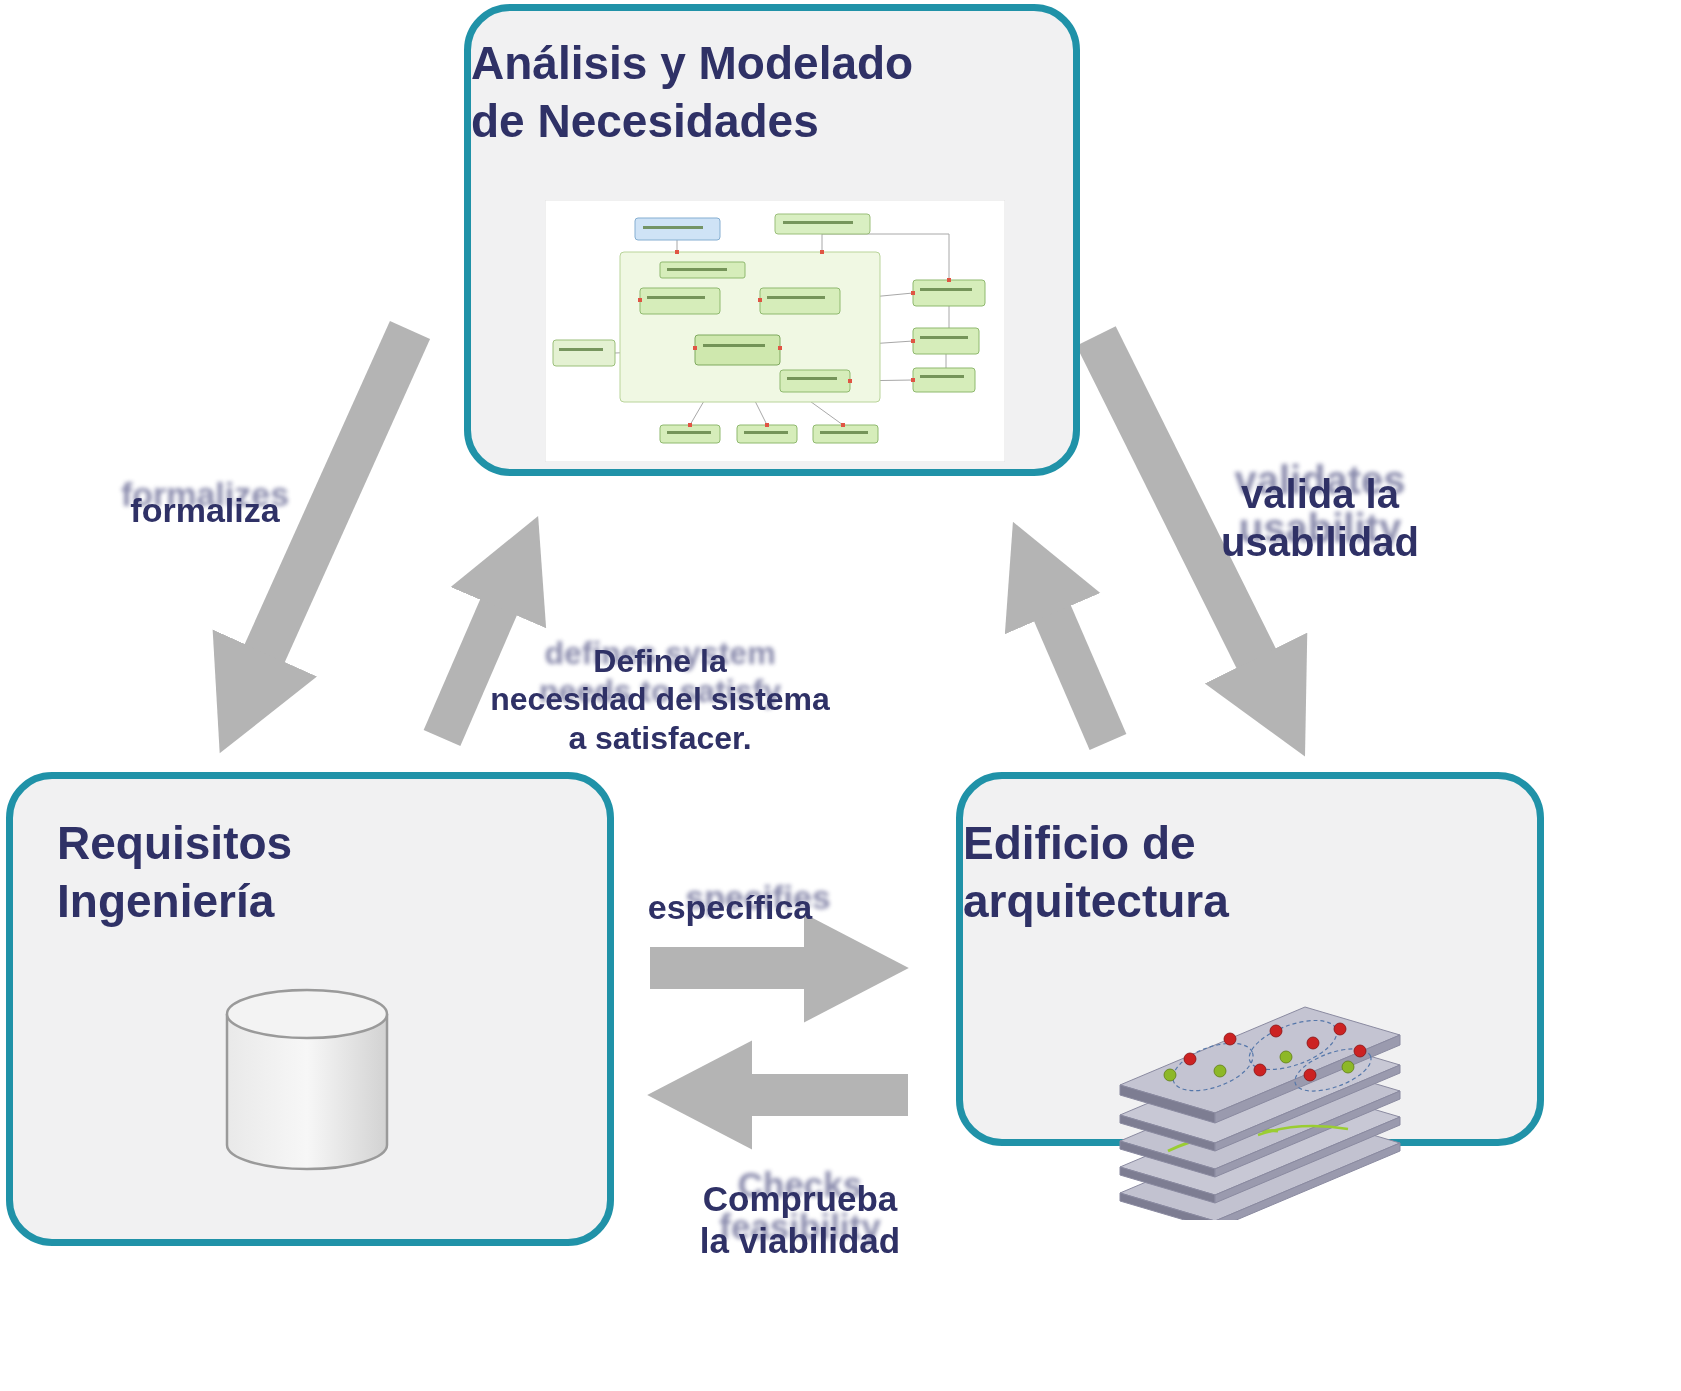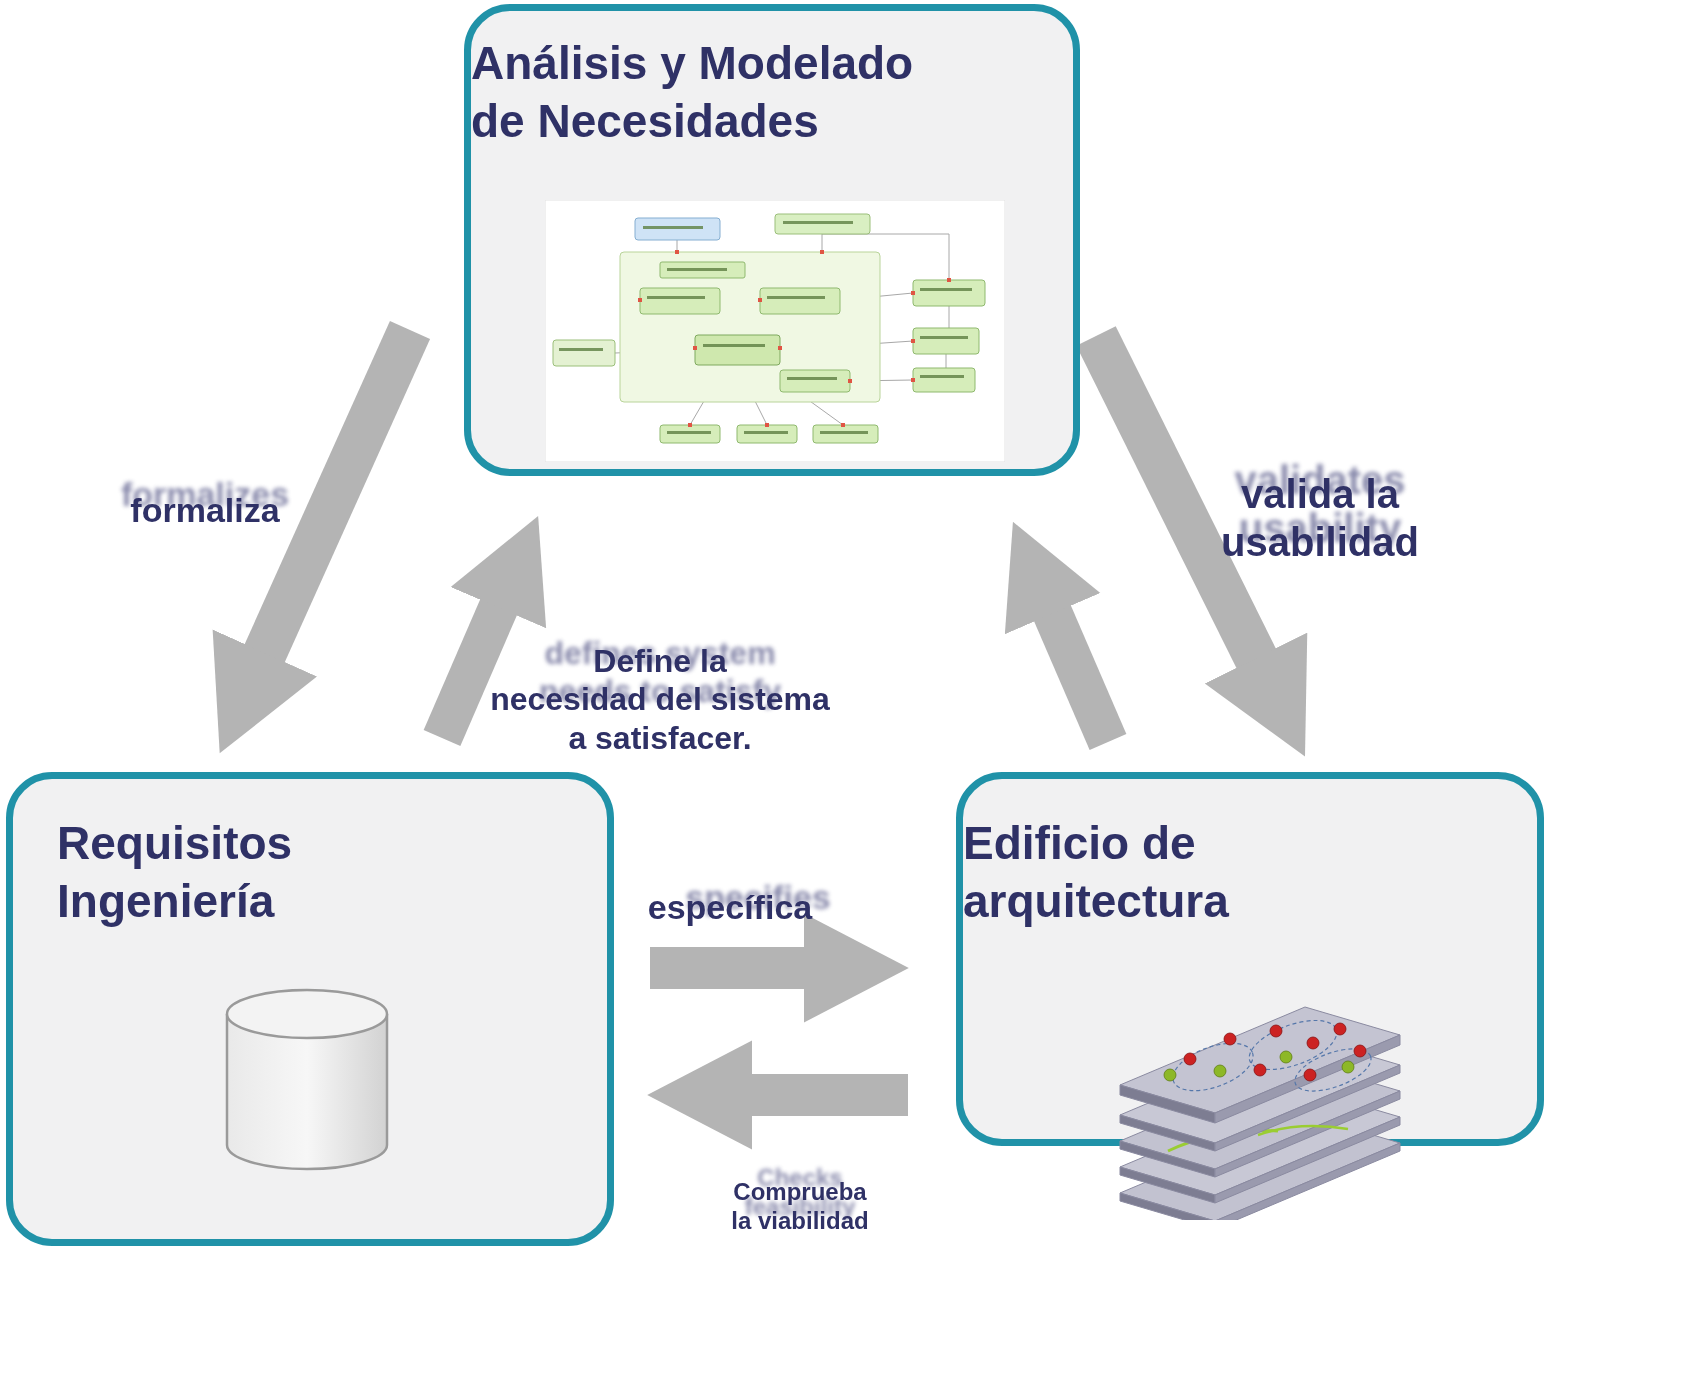--- a/index.html
+++ b/index.html
@@ -36,21 +36,21 @@
   .lbl .ghost.below { top:18px; }
 
   #lbl-formaliza  { left:55px;   top:490px;  width:300px; font-size:34px; }
   #lbl-define     { left:470px;  top:642px;  width:380px; font-size:32px; }
   #lbl-define .ghost { top:-8px; }
   #lbl-satisface  { left:860px;  top:654px;  width:260px; font-size:34px; }
   #lbl-valida     { left:1190px; top:470px;  width:260px; font-size:40px; }
   #lbl-valida .ghost { top:-14px; }
   #lbl-especifica { left:590px;  top:878px;  width:280px; font-size:34px;margin-top:9px; }
   #lbl-especifica .ghost { top:-10px; transform:translateX(28px); }
-  #lbl-comprueba  { left:650px;  top:1178px; width:300px; font-size:24px; }
+  #lbl-comprueba  { left:650px;  top:1178px; width:300px; font-size:35px; }
   #lbl-comprueba .ghost { top:-14px; }
 
   .art { position:absolute; }
   #model-diagram       { left:545px;  top:200px; }
   #db-cylinder         { left:222px;  top:982px; }
   #architecture-layers { left:1108px; top:975px; }
 </style>
 </head>
 <body>
 

